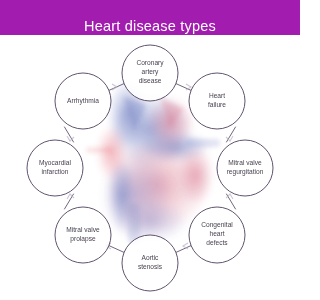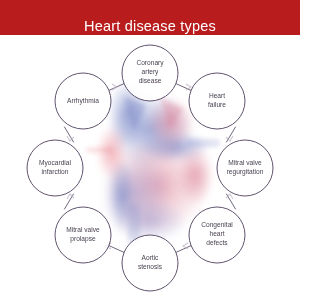--- a/index.html
+++ b/index.html
@@ -14,21 +14,21 @@
     overflow: hidden;
     background: #ffffff;
     font-family: "Liberation Sans", sans-serif;
   }
   #header-bar {
     position: absolute;
     left: 0;
     top: 0;
     width: 300px;
     height: 52px;
-    background: #b91c1c;
+    background: #a21caf;
     display: flex;
     align-items: center;
     justify-content: center;
   }
   #header-title {
     color: #ffffff;
     font-size: 14.5px;
     font-weight: 400;
     letter-spacing: 0.2px;
     font-family: "Liberation Sans", sans-serif;

